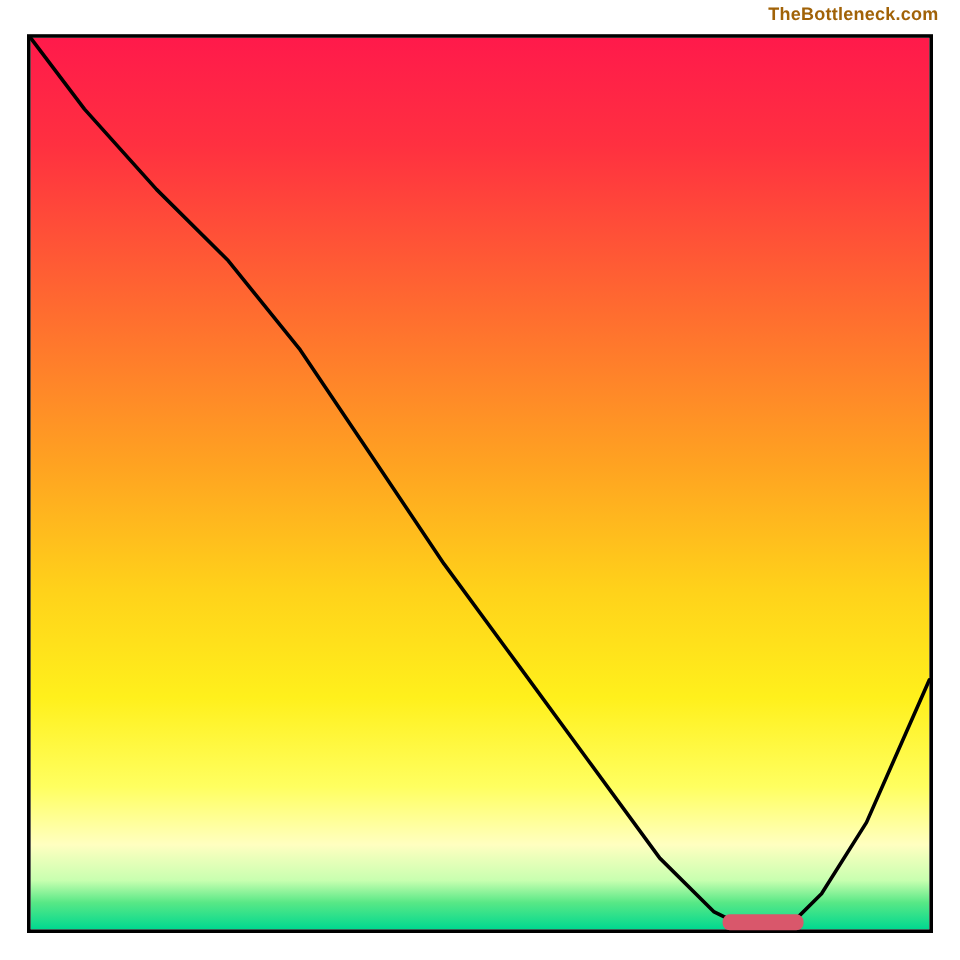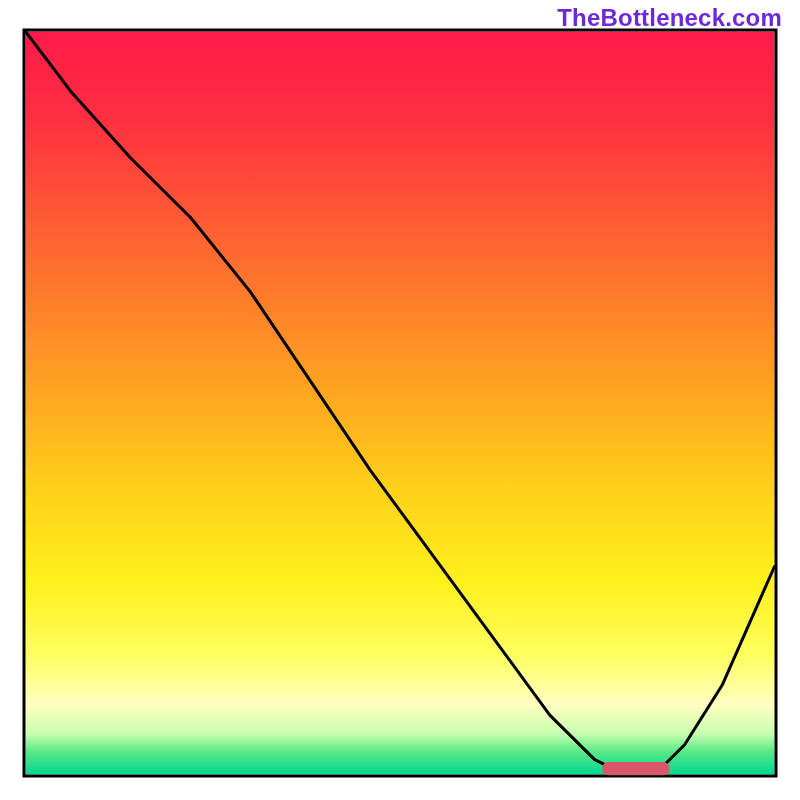--- a/index.html
+++ b/index.html
@@ -12,23 +12,23 @@
   }
   .container {
     position: relative;
     width: 800px;
     height: 800px;
   }
   .watermark {
     position: absolute;
     top: 4px;
     right: 18px;
-    font-size: 24px;
+    font-size: 15px;
     font-weight: bold;
-    color: #6d28d9;
+    color: #a16207;
     letter-spacing: 0.2px;
     z-index: 10;
   }
   svg {
     position: absolute;
     top: 0;
     left: 0;
   }
 </style>
 </head>

